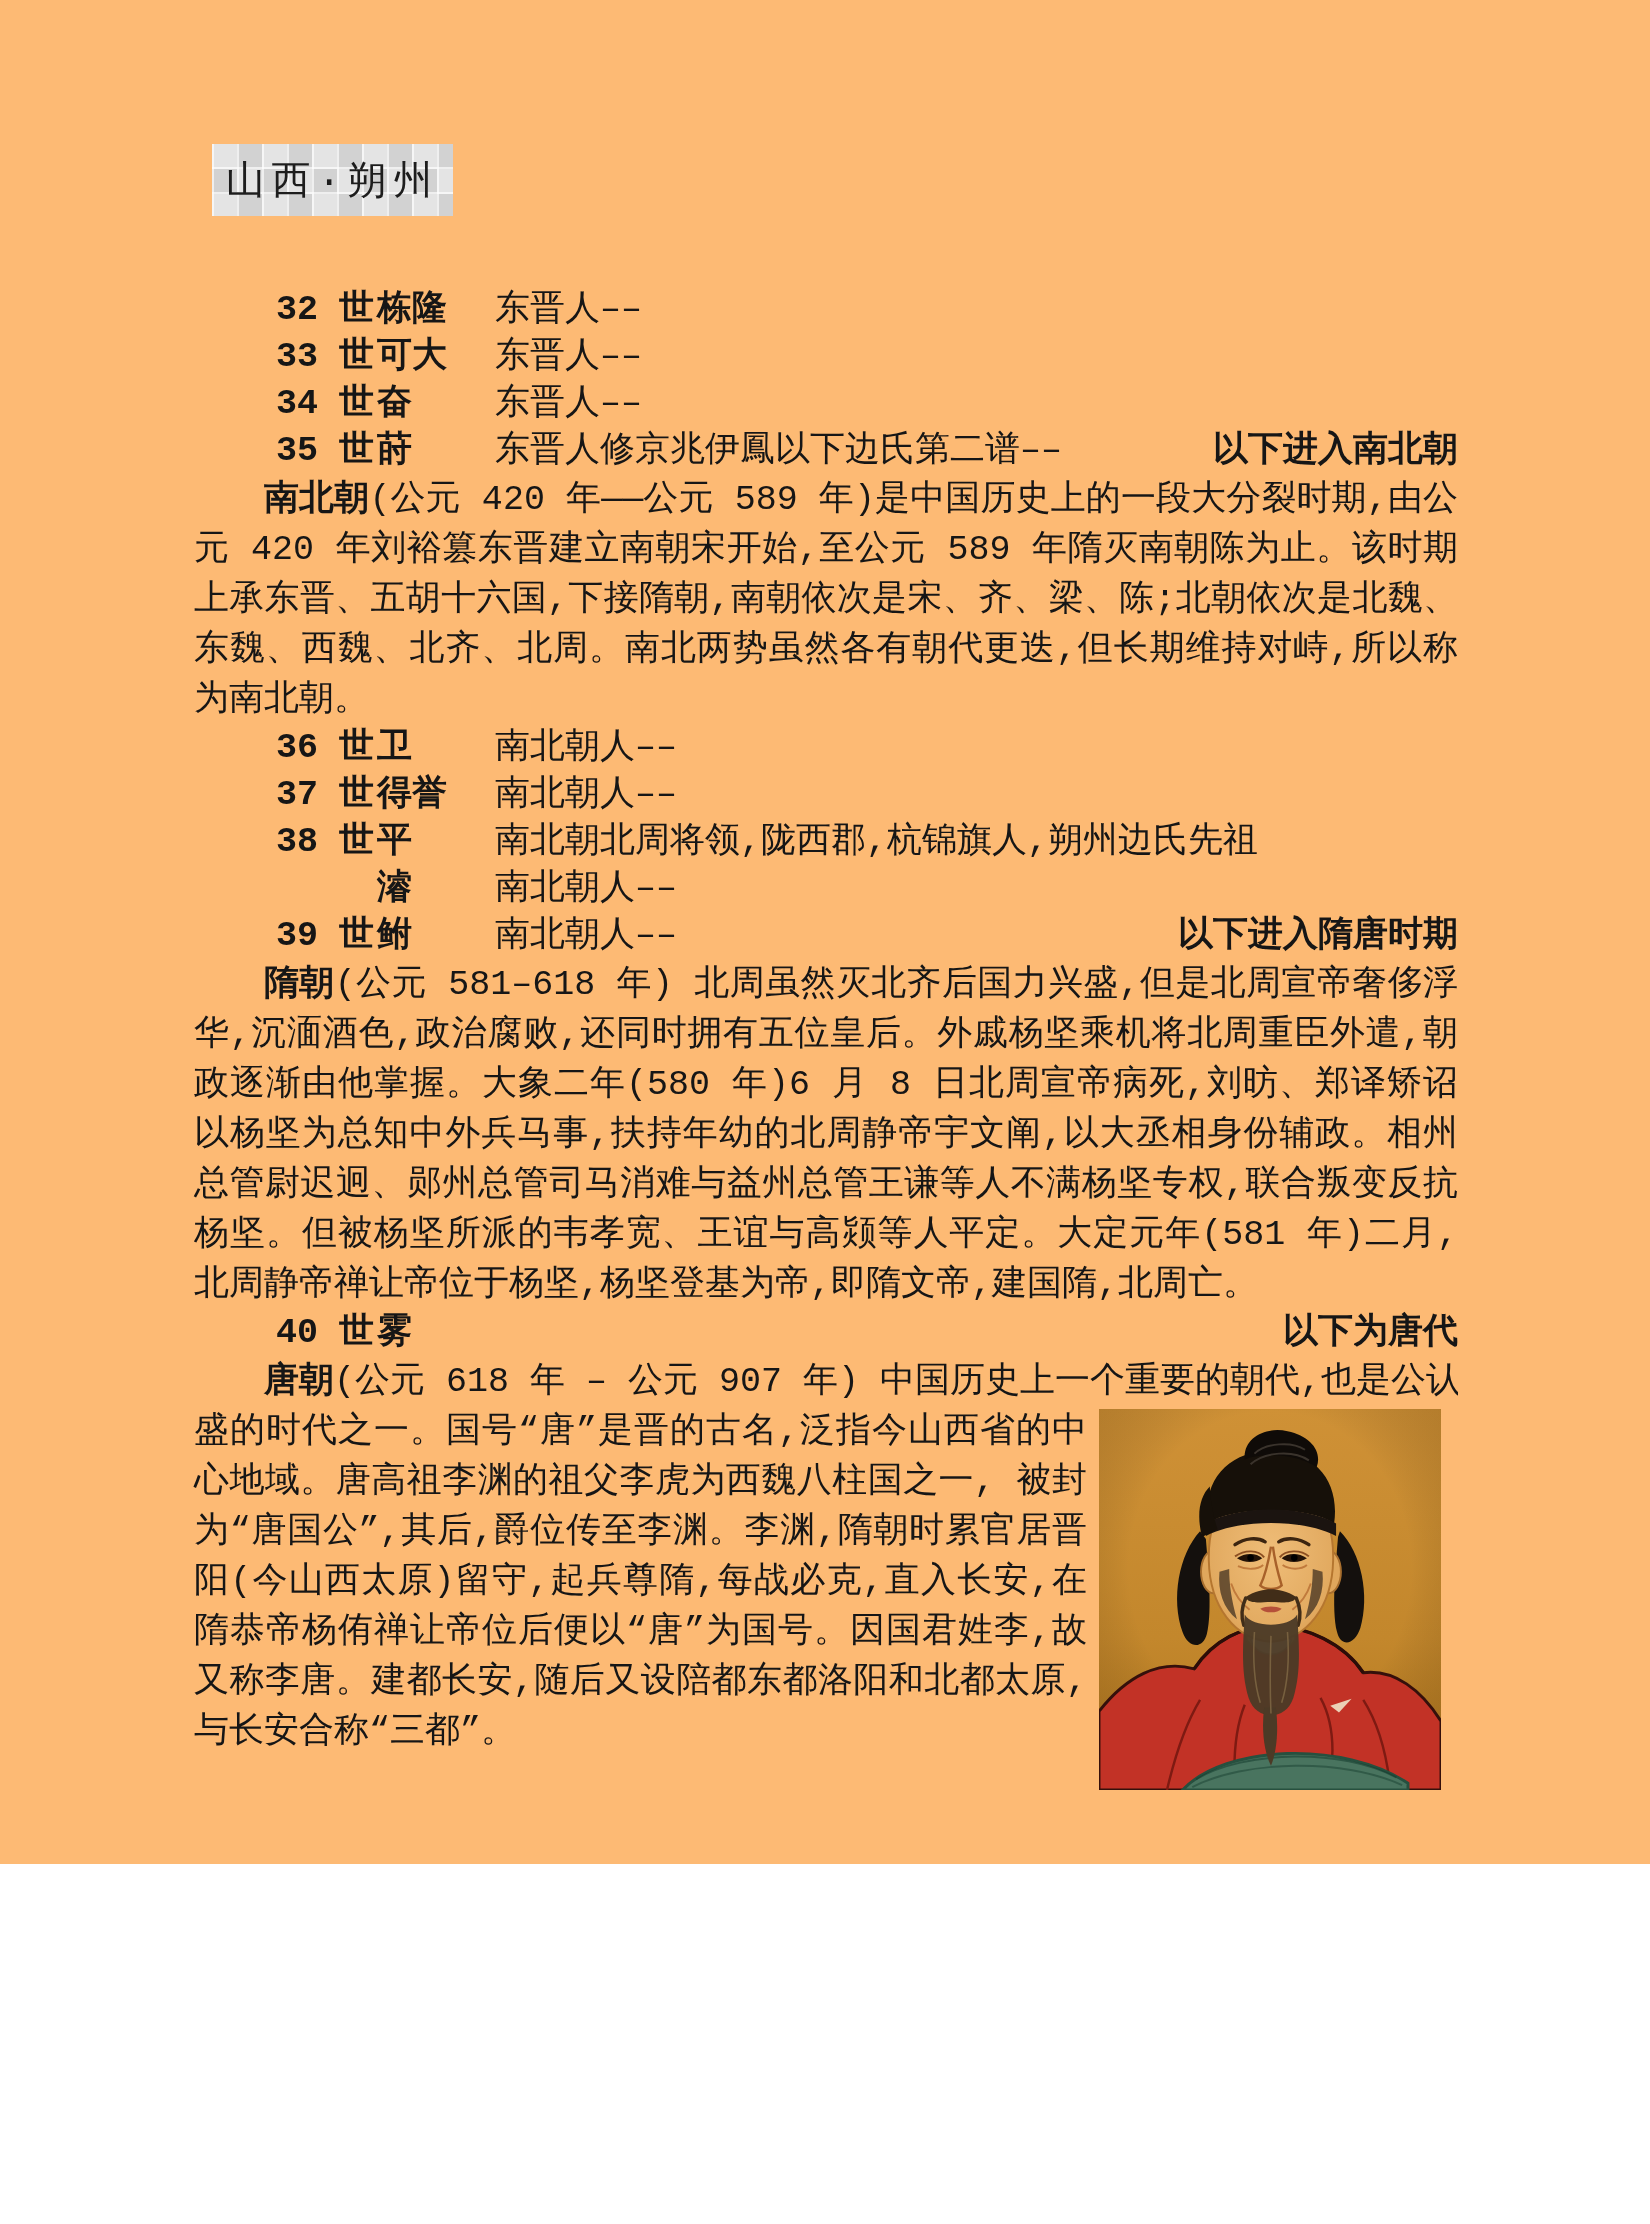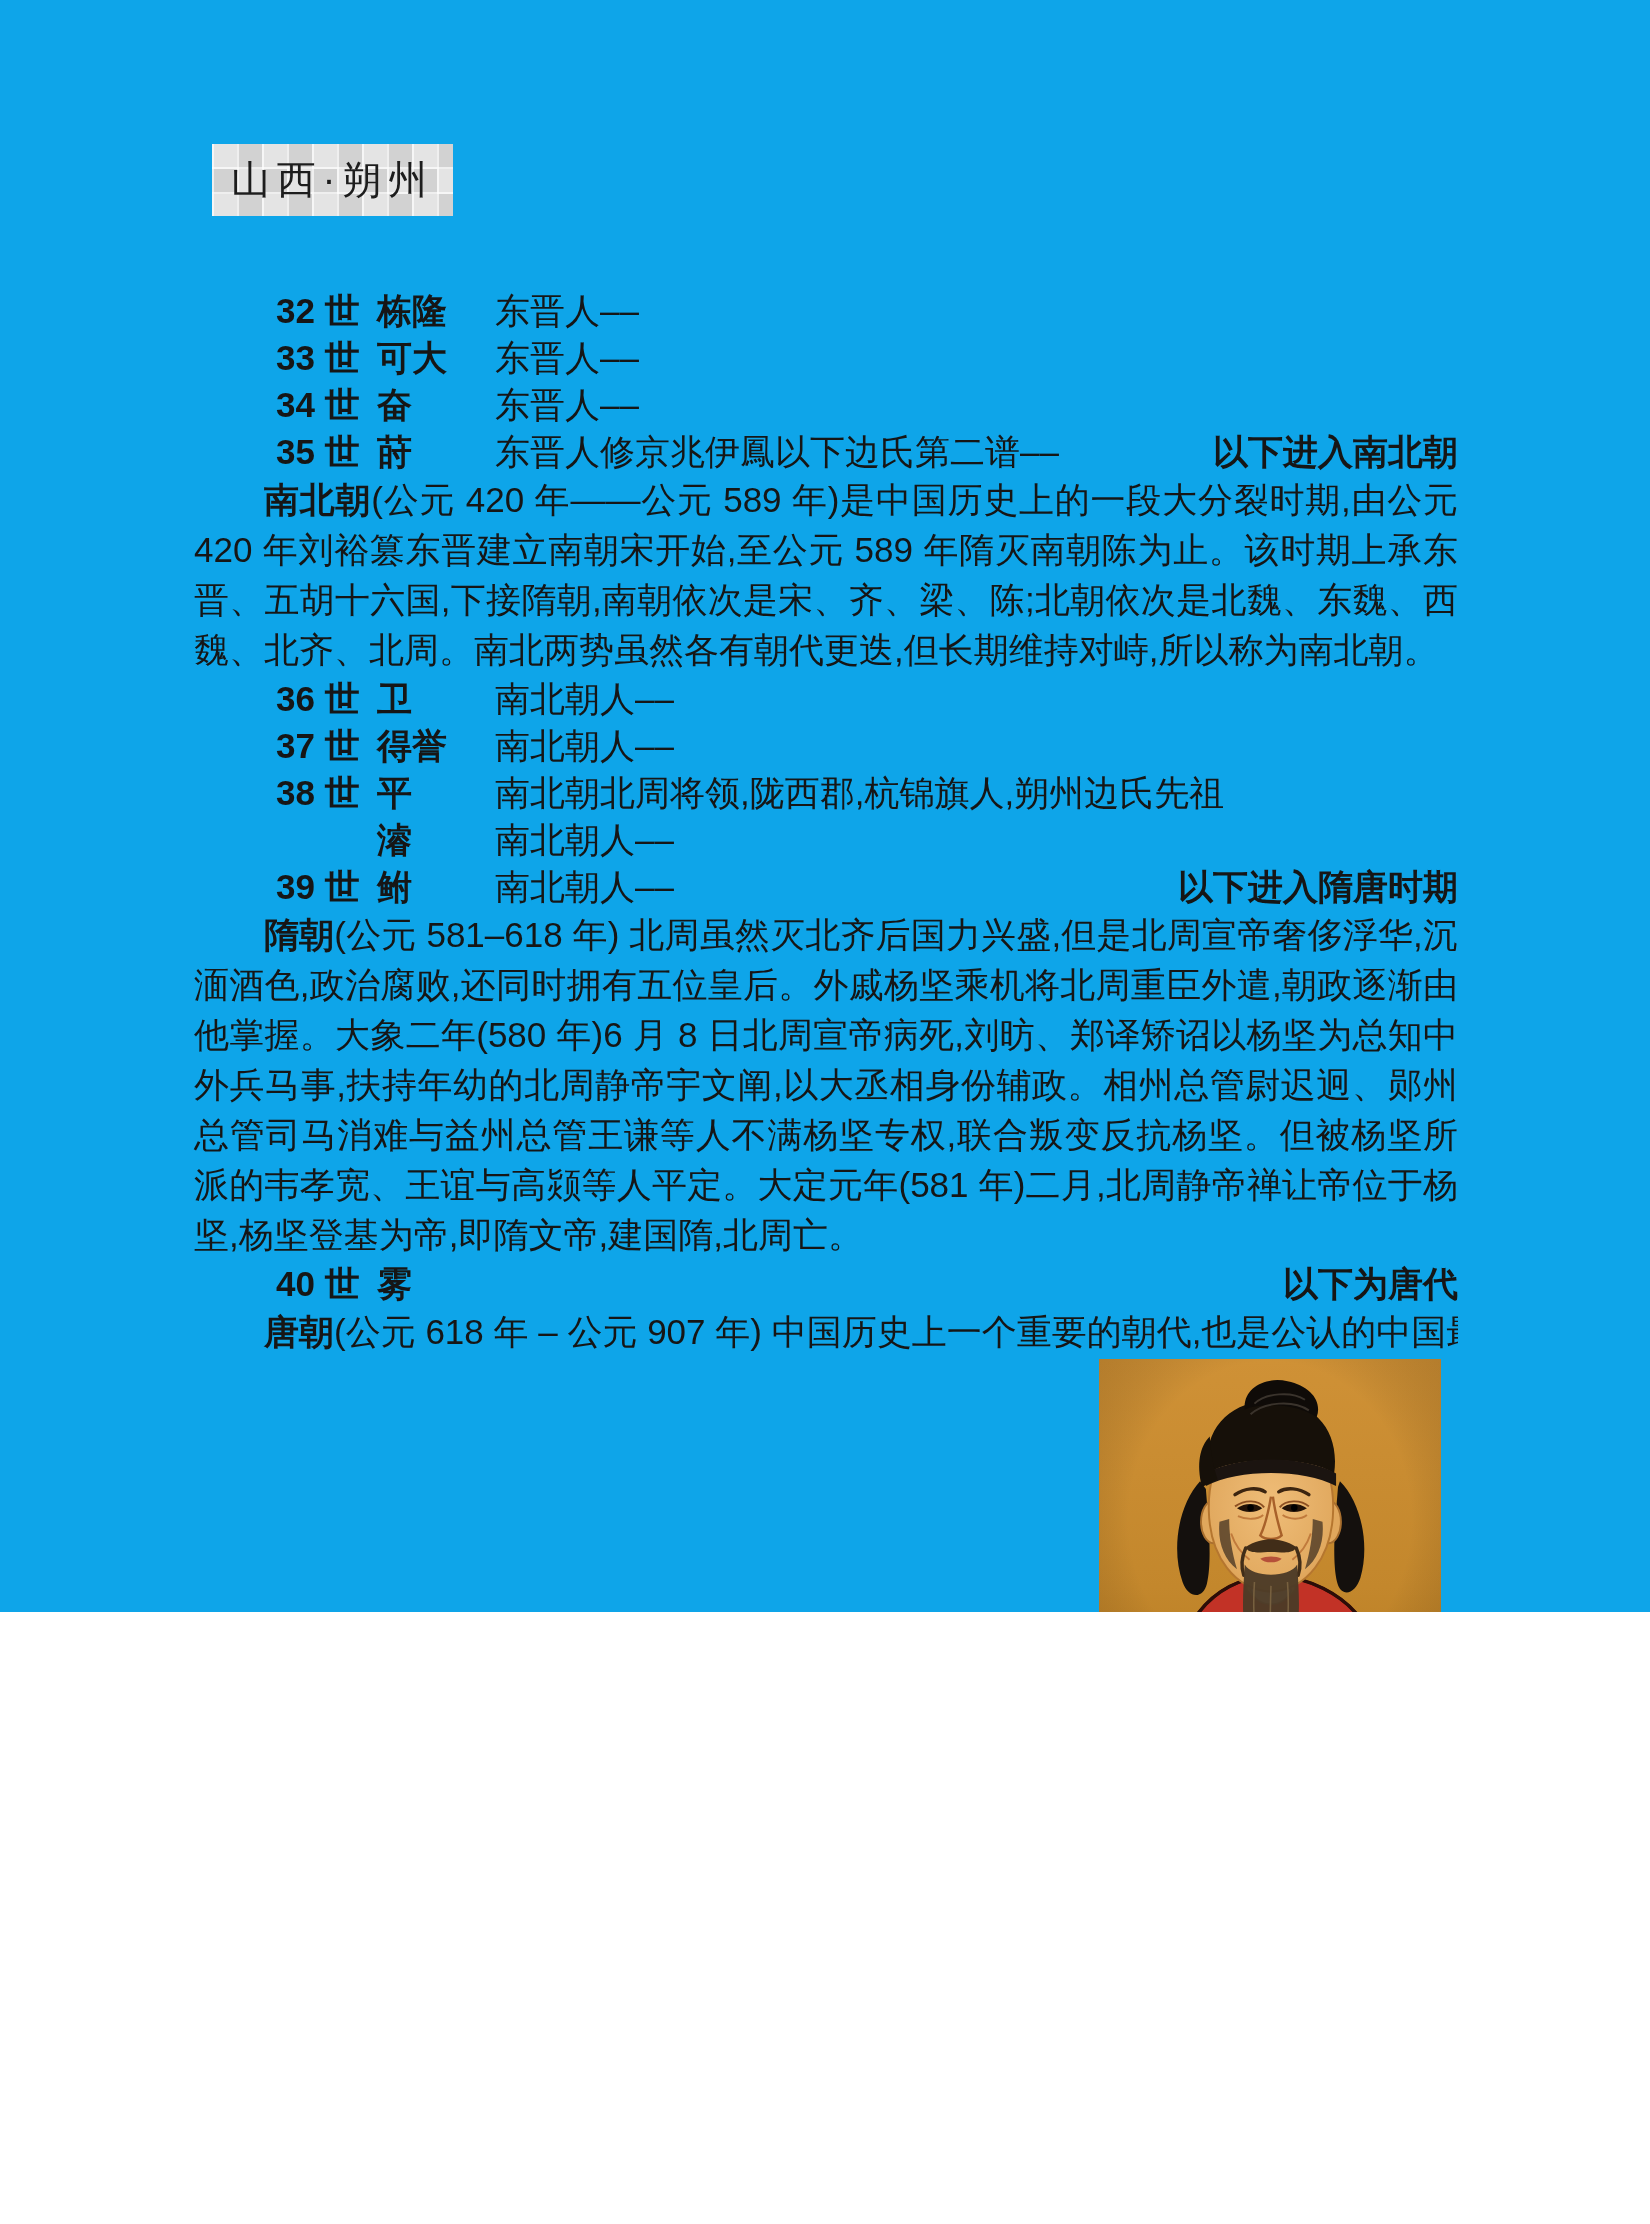--- a/index.html
+++ b/index.html
@@ -1,18 +1,18 @@
 <!DOCTYPE html>
 <html><head>
 <meta charset="utf-8">
 <style>
   html,body{margin:0;padding:0;background:#ffffff;}
   .page{
-    position:relative;width:1651px;height:1612px;background:#0ea5e9;
-    font-family:Liberation Sans, sans-serif;color:#161616;overflow:hidden;
+    position:relative;width:1651px;height:1864px;background:#fdba74;
+    font-family:Liberation Mono, monospace;color:#161616;overflow:hidden;
   }
   .header-badge{
     position:absolute;left:212px;top:144px;width:241px;height:72px;
     display:flex;align-items:center;justify-content:center;
     font-size:39px;letter-spacing:6.8px;color:#1d1d1d;
     background-color:#e0e0e0;
     background-image:
       repeating-linear-gradient(0deg, rgba(255,255,255,.65) 0 1.9px, rgba(0,0,0,0) 1.9px 25px),
       repeating-linear-gradient(90deg, rgba(255,255,255,.65) 0 1.9px, rgba(0,0,0,0) 1.9px 25px),
       repeating-conic-gradient(#d2d2d2 0% 25%, #e4e4e4 25% 50%);
@@ -199,20 +199,21 @@
         <path d="M166,206 C172,203 182,203 188,206 C184,211 170,211 166,206 Z" fill="#b55039"></path>
 
         <path d="M150,212 C148,244 146,272 154,298 C162,322 192,322 200,298 C208,272 206,244 204,212 C196,226 158,226 150,212 Z" fill="#4c3a26" opacity="0.96"></path>
         <path d="M170,308 C167,332 170,354 177,368 C183,354 185,330 182,308 Z" fill="#4c3a26"></path>
         <path d="M160,230 C158,260 160,284 166,303" fill="none" stroke="#77603f" stroke-width="1.6"></path>
         <path d="M177,234 C176,264 176,292 177,314" fill="none" stroke="#77603f" stroke-width="1.6"></path>
         <path d="M194,230 C196,258 194,284 188,303" fill="none" stroke="#77603f" stroke-width="1.6"></path>
       </svg>
 
       <div class="para tang-first"><span class="lead">唐朝</span><span>(公元 618 年 – 公元 907 年) 中国历史上一个重要的朝代,也是公认的中国最强</span></div>
+      <div class="tang-rest">盛的时代之一。国号“唐”是晋的古名,泛指今山西省的中心地域。唐高祖李渊的祖父李虎为西魏八柱国之一, 被封为“唐国公”,其后,爵位传至李渊。李渊,隋朝时累官居晋阳(今山西太原)留守,起兵尊隋,每战必克,直入长安,在隋恭帝杨侑禅让帝位后便以“唐”为国号。因国君姓李,故又称李唐。建都长安,随后又设陪都东都洛阳和北都太原,与长安合称“三都”。</div>
 
     </div>
 
   </div>
 
   <div class="page-number">– 70 –</div>
 
 </div>
 
 

